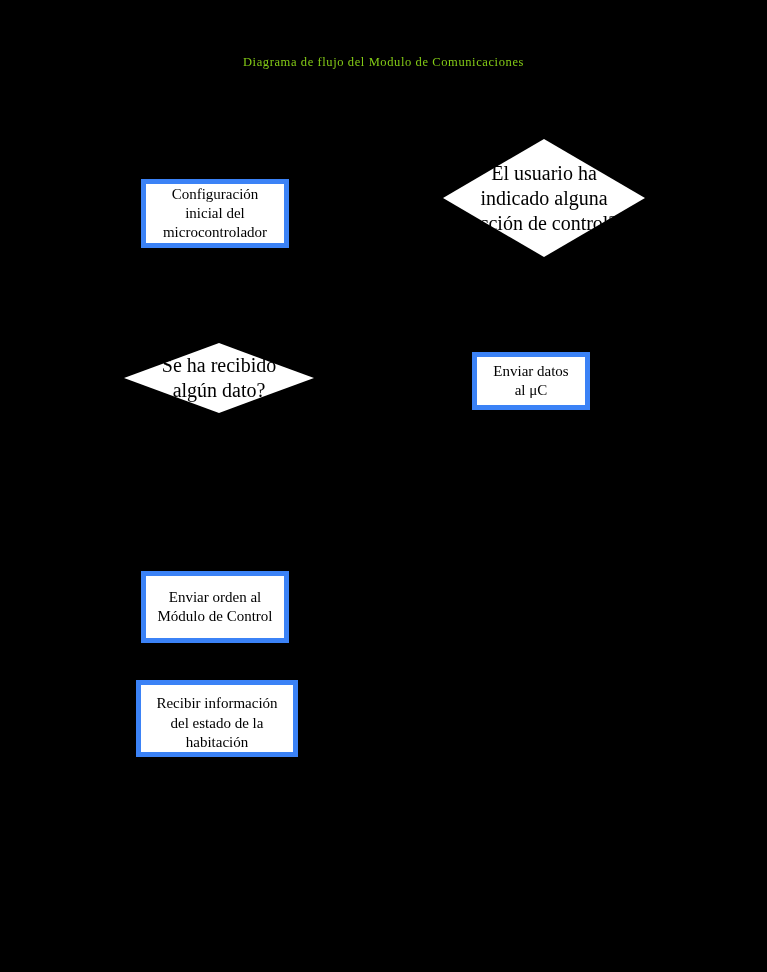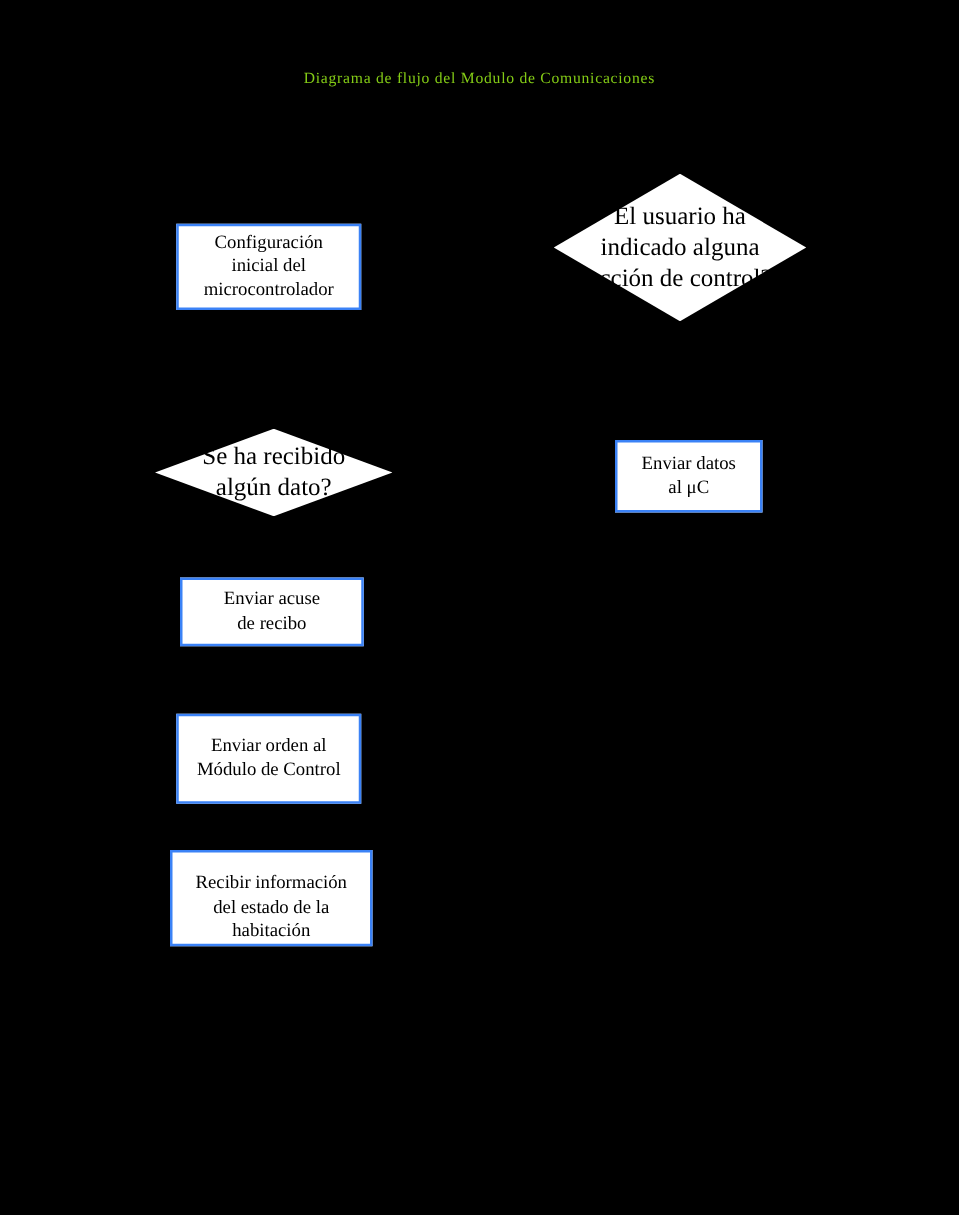--- a/index.html
+++ b/index.html
@@ -36,21 +36,21 @@
     letter-spacing: 0.6px;
     font-family: "Liberation Serif", "DejaVu Serif", serif;
     white-space: nowrap;
     user-select: none;
   }
 
   
   .node-box {
     position: absolute;
     background: #ffffff;
-    border: 2px solid #3b82f6;
+    border: 5px solid #3b82f6;
     box-sizing: border-box;
     color: #000000;
     display: flex;
     align-items: center;
     justify-content: center;
     text-align: center;
     line-height: 1.28;
     font-size: 15px;
     font-family: "Liberation Serif", "DejaVu Serif", serif;
   }
@@ -124,29 +124,25 @@
 indicado alguna
 acción de control?</div>
   </div>
 
   <div class="node-diamond" style="left:124px; top:343px; width:190px; height:70px;">
     <div class="shape"></div>
     <div class="txt">Se ha recibido
 algún dato?</div>
   </div>
 
-  <div class="node-box" style="left:492px; top:352px; width:118px; height:58px;">
+  <div class="node-box" style="left:472px; top:352px; width:118px; height:58px;">
     <span class="txt">Enviar datos
 al μC</span>
   </div>
 
-  <div class="node-box" style="left:144px; top:462px; width:147px; height:55px;">
-    <span class="txt">Enviar acuse
-de recibo</span>
-  </div>
 
   <div class="node-box" style="left:141px; top:571px; width:148px; height:72px;">
     <span class="txt">Enviar orden al
 Módulo de Control</span>
   </div>
 
   <div class="node-box" style="left:136px; top:680px; width:162px; height:77px;align-items:flex-end;">
     <span class="txt">Recibir información
 del estado de la
 habitación</span>

